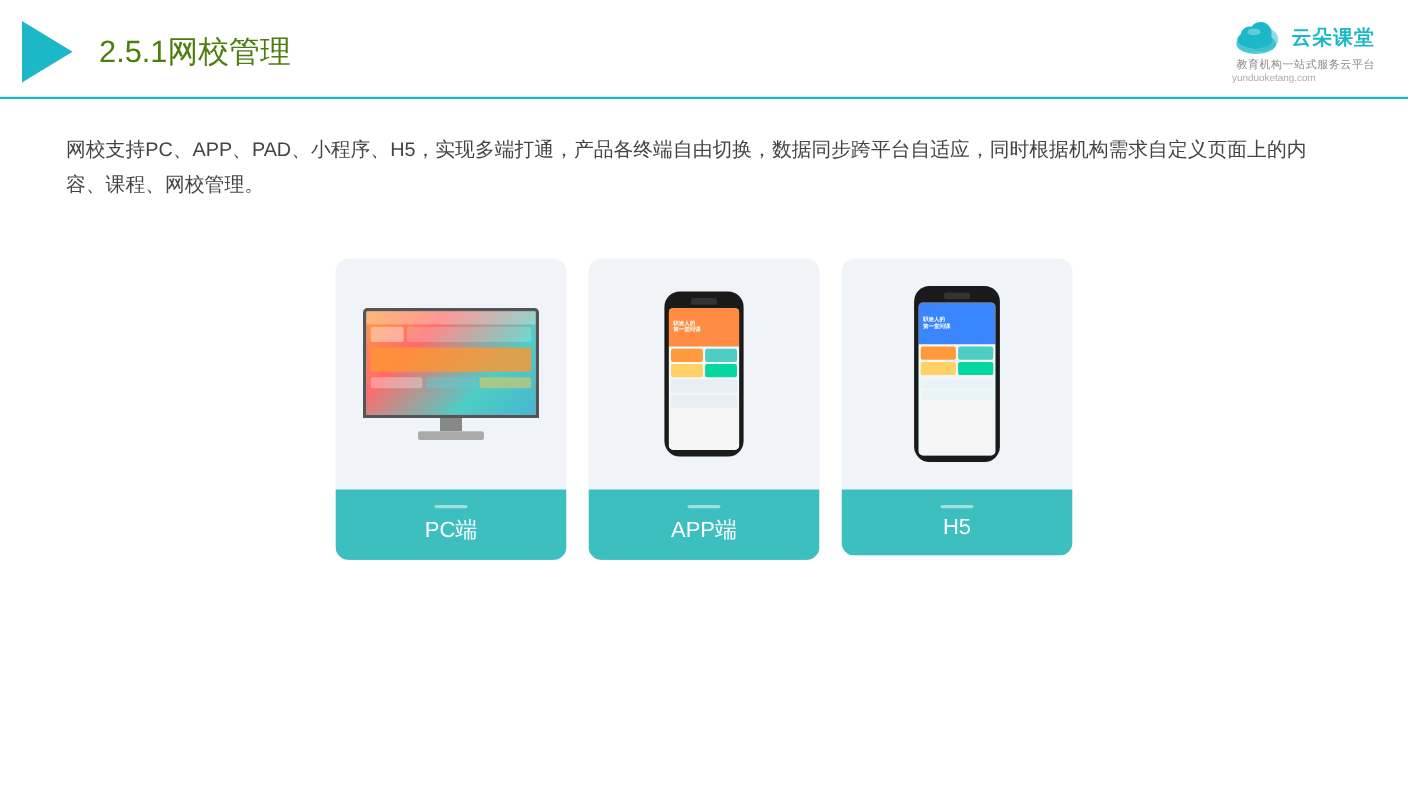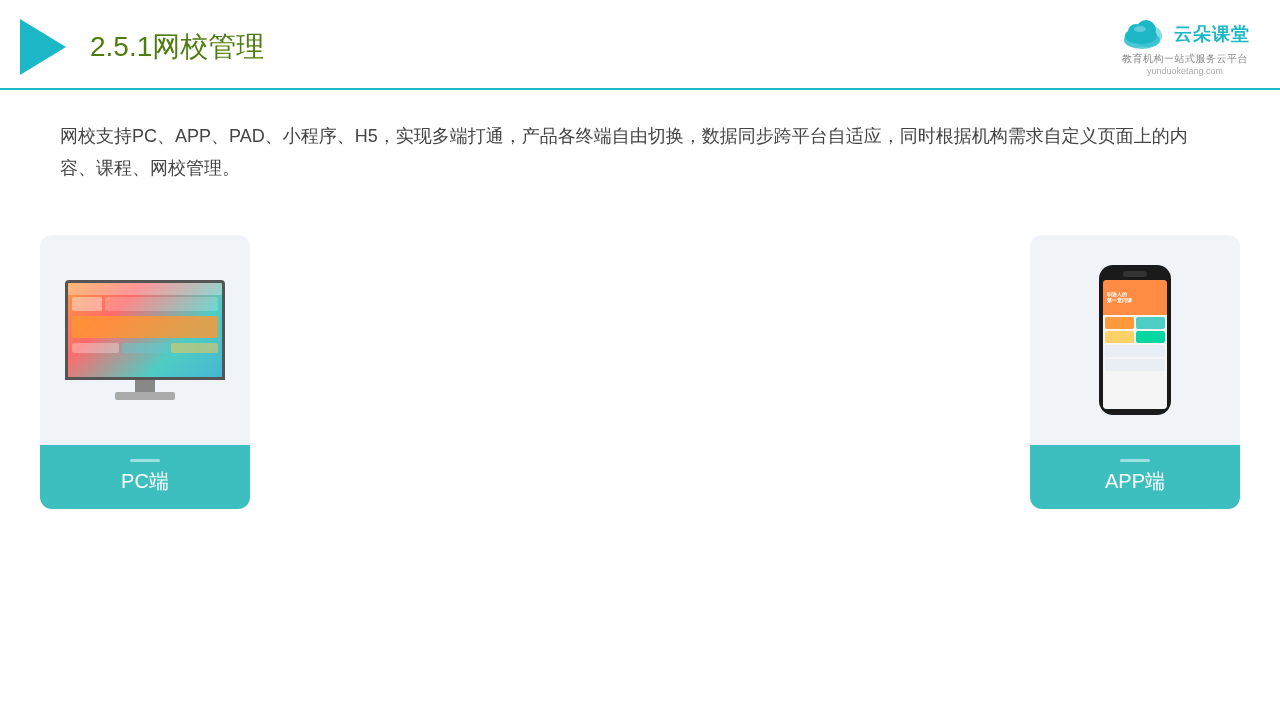--- a/index.html
+++ b/index.html
@@ -40,21 +40,20 @@
     }
     .header-title span {
       color: #4d7c0f;
       font-weight: normal;
     }
 
     
     .logo-area {
       display: flex;
       flex-direction: column;
-      align-items: center;
     }
     .logo-cloud {
       display: flex;
       align-items: center;
       gap: 6px;
     }
     .cloud-icon {
       width: 48px;
       height: 32px;
     }
@@ -80,21 +79,21 @@
     .description {
       padding: 30px 60px 20px 60px;
       font-size: 18px;
       color: #444;
       line-height: 1.8;
     }
 
     
     .cards-container {
       display: flex;
-      justify-content: space-between;
+      justify-content: center;
       align-items: flex-start;
       gap: 20px;
       padding: 20px 40px;
       margin-top: 10px;
     }
 
     .card {
       background: #f0f4f9;
       border-radius: 12px;
       width: 210px;
@@ -359,14 +358,42 @@
       </div>
     </div>
     <div class="card-label">
       <div class="label-sep"></div>
       <span>APP端</span>
     </div>
   </div>
 
 
 
+  <div class="card">
+    <div class="card-image-area">
+      <div class="phone-mockup" style="width:78px;height:160px;">
+        <div class="phone-notch"></div>
+        <div class="phone-screen">
+          <div class="phone-screen-banner" style="height:38px;background:#3a86ff;">
+            <div class="phone-screen-banner-text">职途人的<br>第一堂问课</div>
+          </div>
+          <div class="phone-screen-body">
+            <div class="phone-mini-row">
+              <div class="phone-mini-block" style="background:#ff9a3c;"></div>
+              <div class="phone-mini-block" style="background:#4ecdc4;"></div>
+            </div>
+            <div class="phone-mini-row">
+              <div class="phone-mini-block" style="background:#ffd166;"></div>
+              <div class="phone-mini-block" style="background:#06d6a0;"></div>
+            </div>
+            <div style="height:8px;background:#e8f4f8;border-radius:2px;margin-top:2px;"></div>
+            <div style="height:8px;background:#e8f4f8;border-radius:2px;"></div>
+          </div>
+        </div>
+      </div>
+    </div>
+    <div class="card-label">
+      <div class="label-sep"></div>
+      <span>H5</span>
+    </div>
+  </div>
 
 </div>
 
 </body></html>

